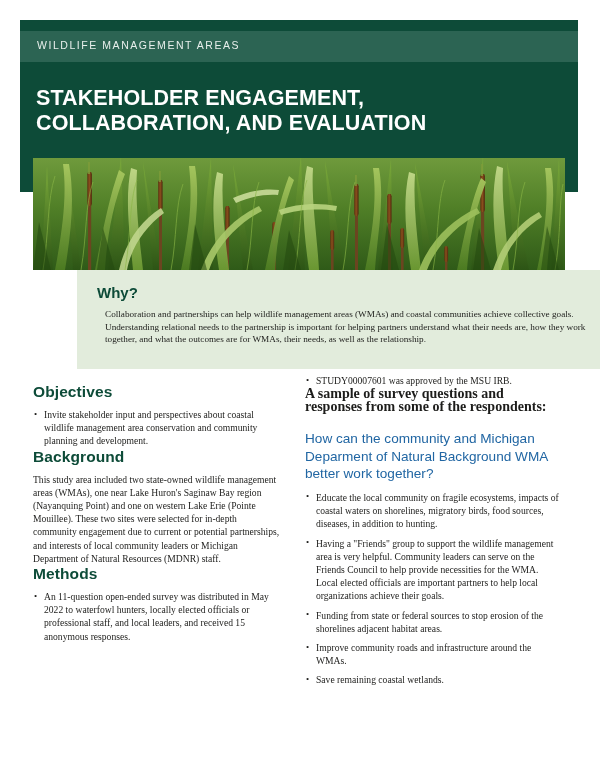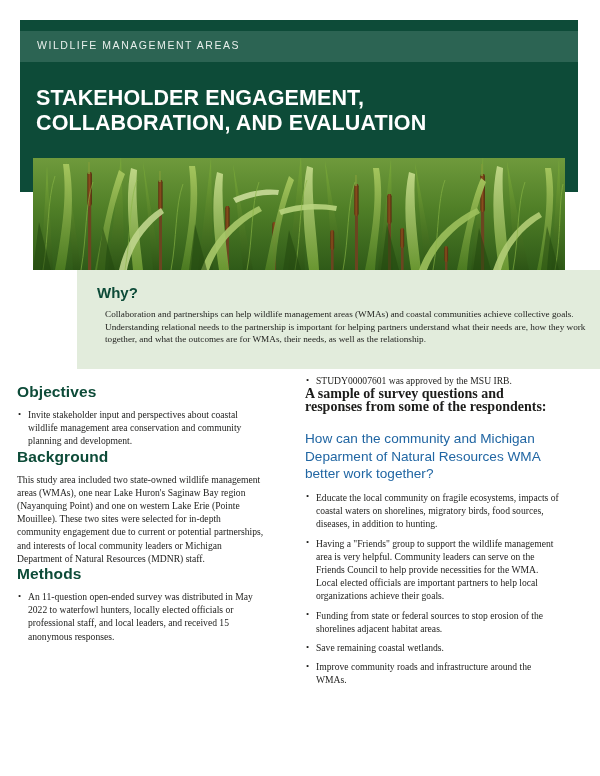--- a/index.html
+++ b/index.html
@@ -109,21 +109,21 @@
     font-family: "Liberation Serif", serif;
     font-size: 9.2px;
     line-height: 12.6px;
     color: #1d1d1b;
     text-align: left;
   }
 
   
   .col-left {
     position: absolute;
-    left: 17px;
+    left: 33px;
     top: 383px;
     width: 248px;
   }
 
   .col-right {
     position: absolute;
     left: 305px;
     top: 374px;
     width: 256px;
   }
@@ -358,25 +358,25 @@
   </div>
 
   <div class="col-right">
 
     <ul class="bullets top-bullet">
       <li>STUDY00007601 was approved by the MSU IRB.</li>
     </ul>
 
     <p class="results-lead">A sample of survey questions and responses from some of the respondents:</p>
 
-    <p class="question">How can the community and Michigan Deparment of Natural Resources WMA better work together?</p>
+    <p class="question">How can the community and Michigan Deparment of Natural Background WMA better work together?</p>
 
     <ul class="bullets">
       <li>Educate the local community on fragile ecosystems, impacts of coastal waters on shorelines, migratory birds, food sources, diseases, in addition to hunting.</li>
       <li>Having a "Friends" group to support the wildlife management area is very helpful. Community leaders can serve on the Friends Council to help provide necessities for the WMA. Local elected officials are important partners to help local organizations achieve their goals.</li>
       <li>Funding from state or federal sources to stop erosion of the shorelines adjacent habitat areas.</li>
+      <li>Improve community roads and infrastructure around the WMAs.</li>
       <li>Save remaining coastal wetlands.</li>
-      <li>Improve community roads and infrastructure around the WMAs.</li>
     </ul>
 
   </div>
 
 </div>
 
 </body></html>

